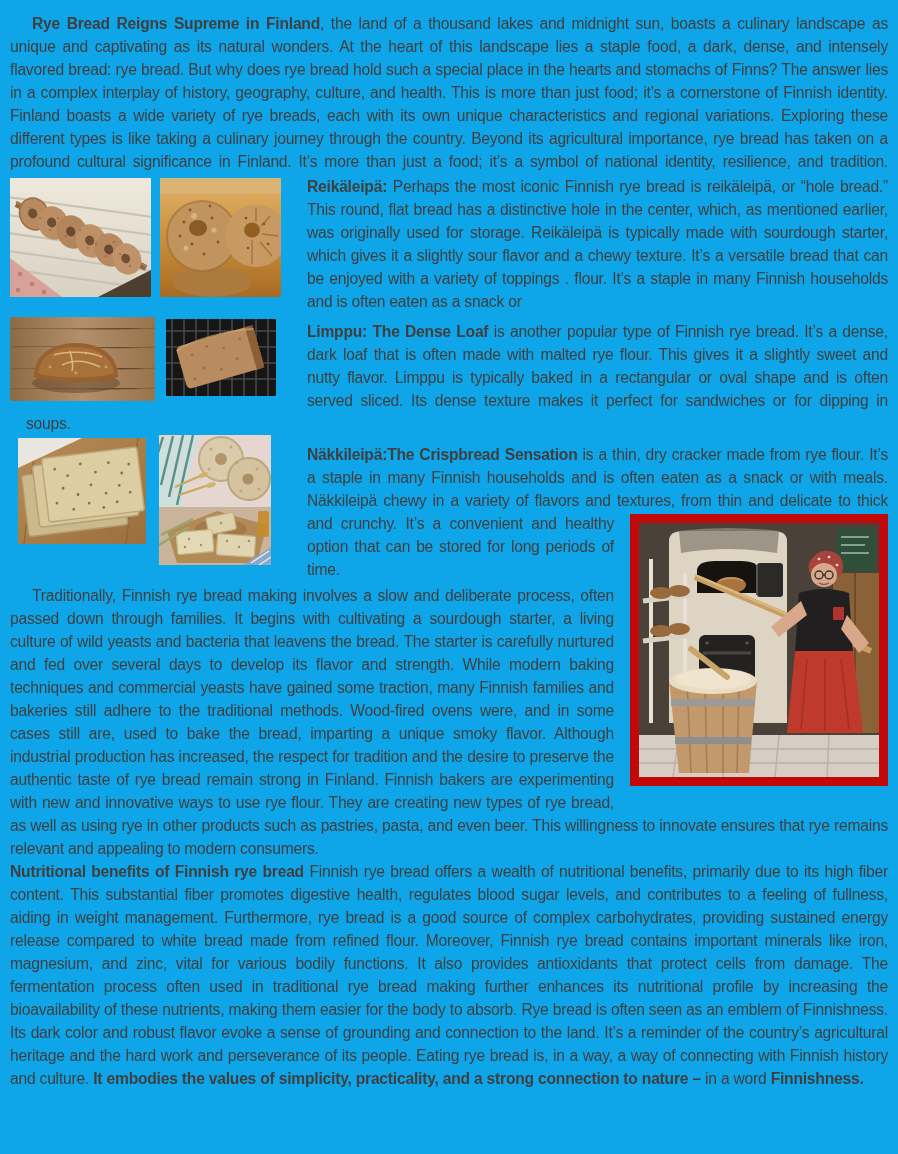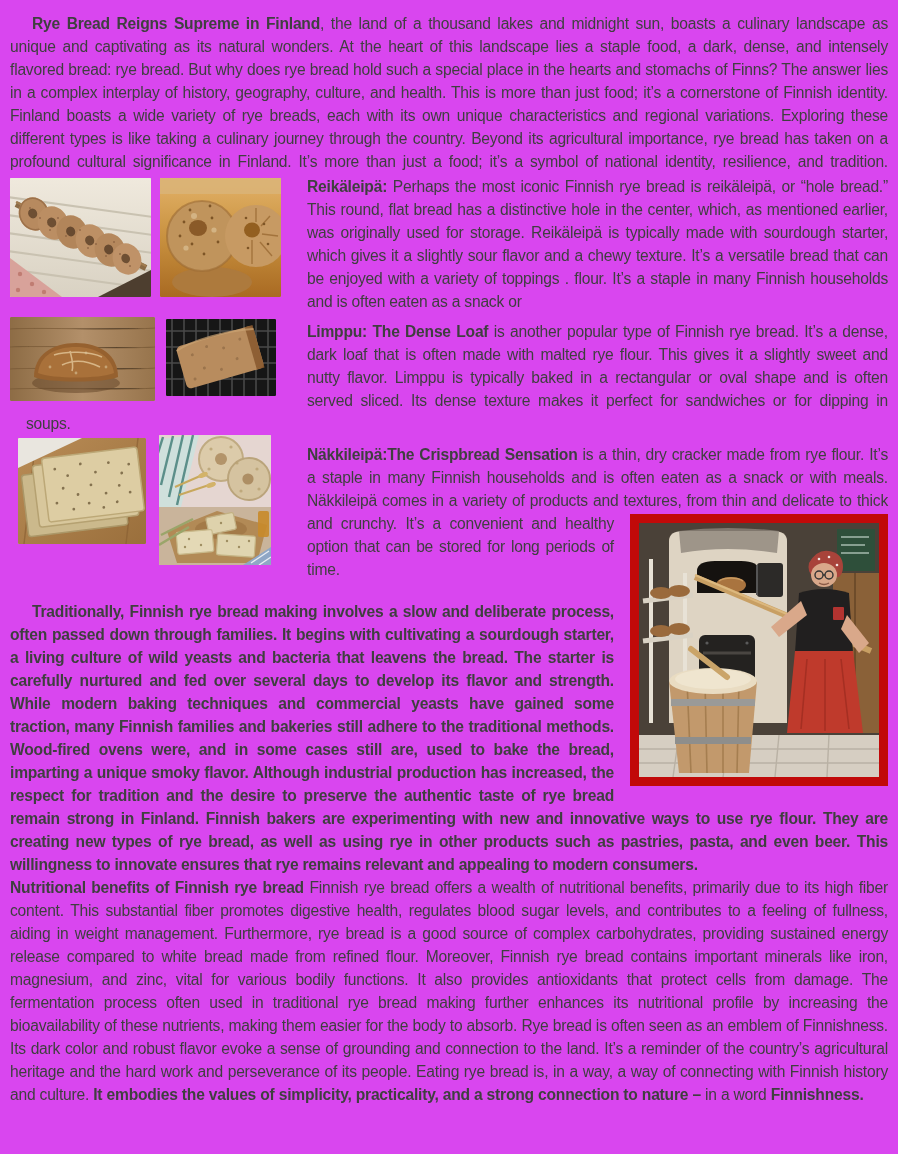--- a/index.html
+++ b/index.html
@@ -2,34 +2,34 @@
 <html><head>
 <meta charset="utf-8">
 <style>
   html,body{margin:0;padding:0;background:#ffffff;}
   .page{
     position:relative;
     width:898px;height:1154px;
     box-sizing:border-box;
     padding:12px 10px 0 10px;
     overflow:hidden;
-    background:#d946ef;
+    background:#0ea5e9;
     font-family:"Liberation Sans","DejaVu Sans",sans-serif;
     font-size:15.6px;
     line-height:23px;
     letter-spacing:-0.2px;
     color:#3f3f3f;
   }
   p{margin:0;text-align:justify;}
   .b{font-weight:bold;}
   .i{}
   .p-intro{text-indent:22px;text-align-last:justify;margin-bottom:2px;}
   .p-limppu{margin-top:7px;padding-left:16px;}
   .p-nakkileipa{margin-top:8px;}
-  .p-tradition{margin-top:19px;text-indent:22px;font-weight:bold;}
+  .p-tradition{margin-top:3px;text-indent:22px;}
   .p-nutrition{}
   .imgrow{float:left;clear:left;display:flex;}
   .rowA{margin-top:3px;margin-bottom:10px;gap:9px;margin-right:26px;}
   .rowB{margin-top:4px;margin-bottom:10px;gap:11px;margin-right:31px;}
   .rowC{margin-left:8px;margin-bottom:8px;gap:13px;margin-right:36px;}
   .photo{overflow:hidden;border-radius:1px;background:#ccc;}
   .photo svg{display:block;}
   .phA1{width:141px;height:119px;}
   .phA2{width:121px;height:119px;}
   .phB1{width:145px;height:84px;}
@@ -346,21 +346,21 @@
         <rect x="99" y="76" width="11" height="26" rx="2" fill="#c88a2a" opacity="0.9"></rect>
         <path d="M84,130 L112,112 L112,130 Z" fill="#8fa7c6"></path>
         <g stroke="#ffffff" stroke-width="1.4" opacity="0.8">
           <line x1="92" y1="128" x2="110" y2="116"></line>
             <line x1="100" y1="130" x2="112" y2="122"></line>
         </g>
       </svg>
     </div>
   </div>
 
-  <p class="p-nakkileipa"><span class="b">Näkkileipä:The Crispbread Sensation</span><span> is a thin, dry cracker made from rye flour. It’s a staple in many Finnish households and is often eaten as a snack or with meals. </span><span class="i">Näkkileipä</span><span> comes in a variety of products and textures, from thin and </span><span class="baker-frame">
+  <p class="p-nakkileipa"><span class="b">Näkkileipä:The Crispbread Sensation</span><span> is a thin, dry cracker made from rye flour. It’s a staple in many Finnish households and is often eaten as a snack or with meals. </span><span class="i">Näkkileipä</span><span> chewy in a variety of flavors and textures, from thin and </span><span class="baker-frame">
         <svg width="240" height="254" viewBox="0 0 240 254" xmlns="http://www.w3.org/2000/svg">
         <rect width="240" height="254" fill="#4a4138"></rect>
         <rect x="194" y="50" width="46" height="160" fill="#8a6138"></rect>
         <line x1="216" y1="50" x2="216" y2="210" stroke="#6e4c2a" stroke-width="2"></line>
         <rect x="198" y="6" width="38" height="42" fill="#2e4f3a"></rect>
         <g stroke="#cfe0d4" stroke-width="1.4" opacity="0.8">
           <line x1="202" y1="14" x2="230" y2="14"></line>
             <line x1="202" y1="22" x2="226" y2="22"></line>
             <line x1="202" y1="30" x2="230" y2="30"></line>
         </g>

